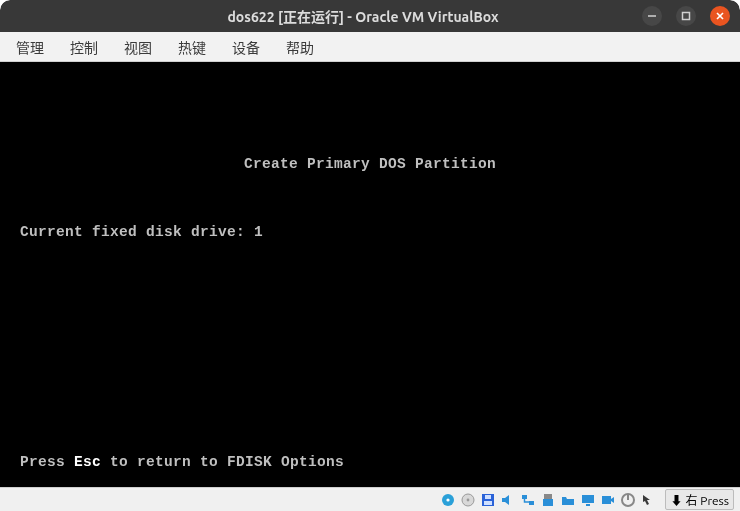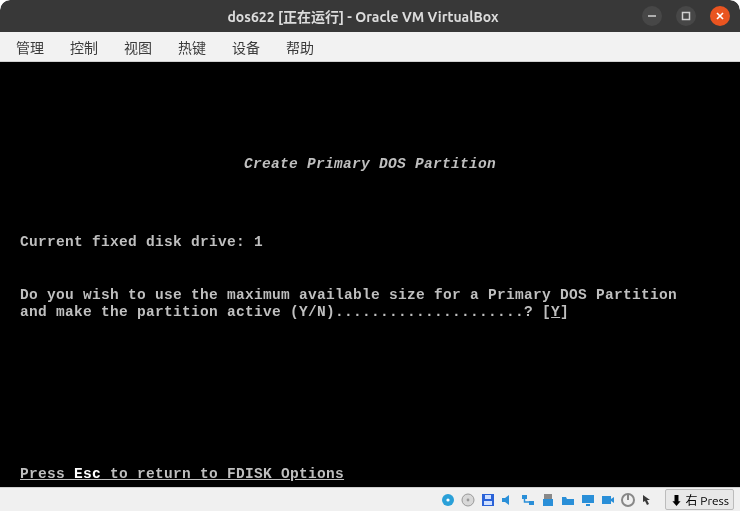--- a/index.html
+++ b/index.html
@@ -63,30 +63,29 @@
     font-family: "Courier New", monospace;
     font-weight: 700;
     font-size: 14.5px;
     line-height: 17px;
     padding: 60px 20px 0 20px;
     letter-spacing: 0.3px;
     white-space: pre;
   }
   .heading {
     text-align: center;
-    margin-bottom: 27px;
+    margin-bottom: 17px;
     white-space: normal;
-    font-style: italic;
   }
   .drive-line { margin-bottom: 2px; }
   .prompt-block { white-space: pre-wrap; }
   .input-val { text-decoration: underline; }
   .footer-line {
     position: absolute;
-    left: 20px; bottom: 4px; text-decoration: underline;
+    left: 20px; bottom: 16px;
   }
 
   .statusbar {
     height: 24px;
     background: #f0f0f0;
     border-top: 1px solid #cfcfcf;
     display: flex; align-items: center;
     justify-content: flex-end;
     padding: 0 6px;
     gap: 2px;
@@ -142,22 +141,20 @@
     <span class="menu-item">控制</span>
     <span class="menu-item">视图</span>
     <span class="menu-item">热键</span>
     <span class="menu-item">设备</span>
     <span class="menu-item">帮助</span>
   </div>
 
   <div class="vm-screen">
     <div class="heading">Create Primary DOS Partition</div>
     <div class="drive-line"><span>Current fixed disk drive: </span><span>1</span></div>
-    <div class="prompt-block"><span>Do you wish to use the maximum available size for a Primary DOS Partition</span>
-<span>and make the partition active (Y/N).....................? [</span><span class="input-val">Y</span><span>]</span></div>
     <div class="footer-line"><span>Press </span><span style="color:#fff">Esc</span><span> to return to FDISK Options</span></div>
   </div>
 
   <div class="statusbar">
     <div class="status-icons">
       <span class="sicon">
         <svg width="16" height="16" viewBox="0 0 16 16">
             <circle cx="8" cy="8" r="6" fill="#2aa0d8"></circle>
             <circle cx="8" cy="8" r="1.6" fill="#fff"></circle>
           </svg>

